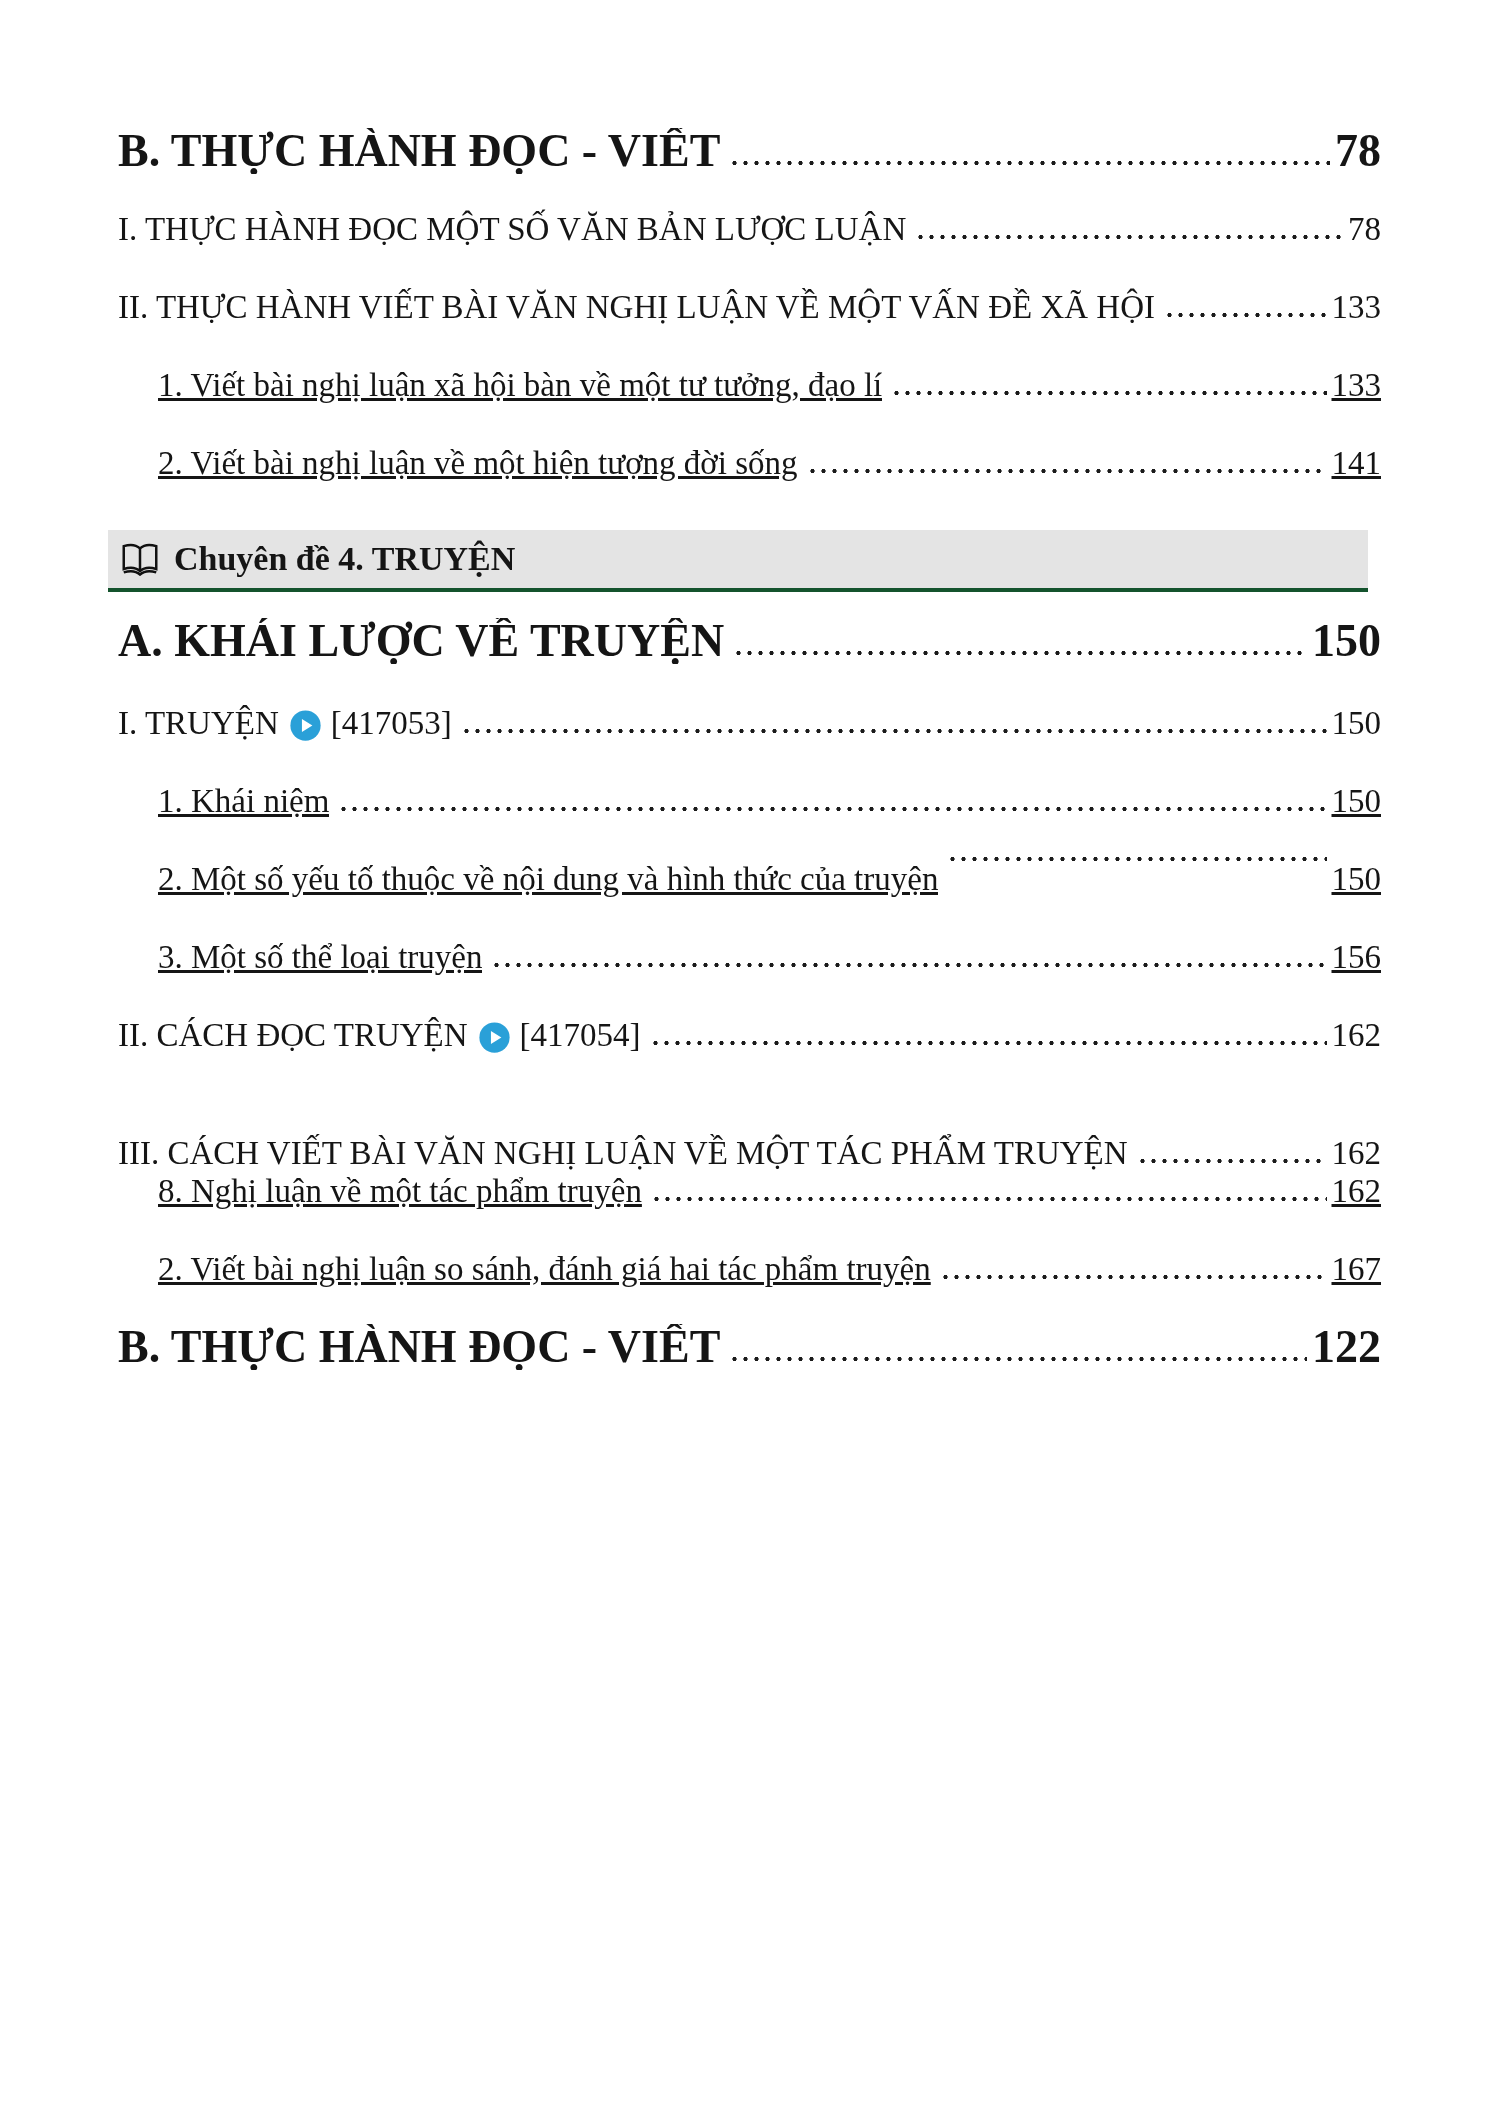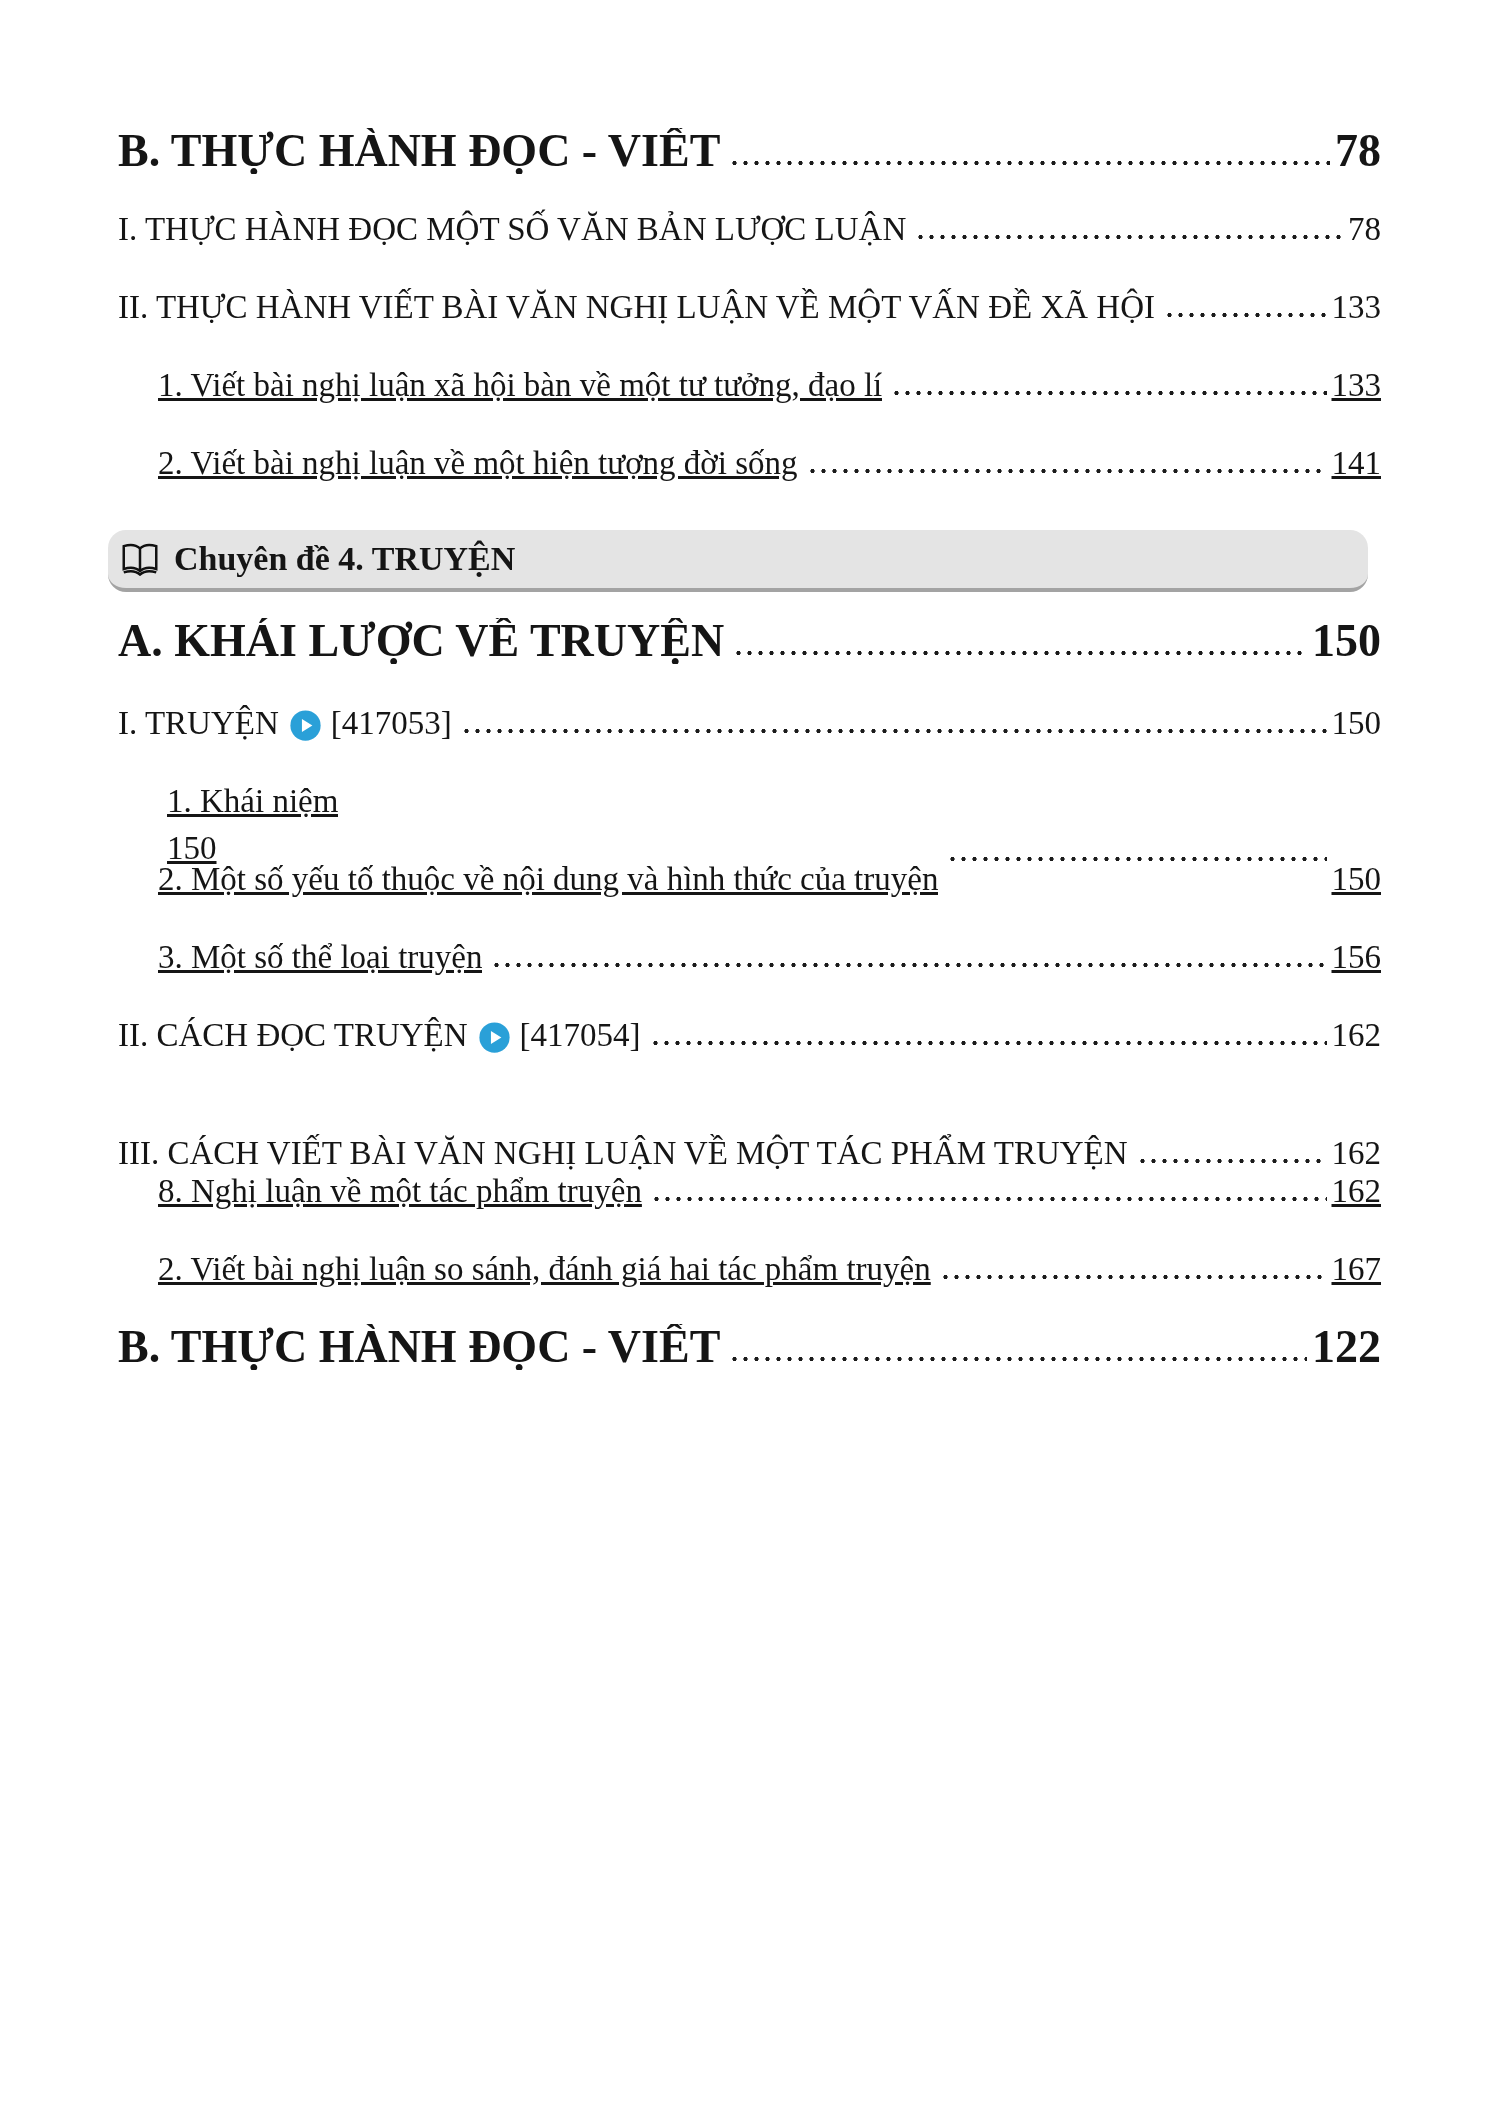--- a/index.html
+++ b/index.html
@@ -44,39 +44,38 @@
     display: inline-flex;
     margin: 0 9px 0 10px;
     transform: translateY(2px);
   }
 
   .banner {
     position: absolute;
     left: 108px; right: 128px;
     top: 530px; height: 62px;
     background: #e4e4e4;
-    border-bottom: 4px solid #a3a3a3;
+    border-bottom: 4px solid #14532d;
     display: flex;
     align-items: center;
     padding-left: 12px;
     box-sizing: border-box;
     font-weight: 700;
     font-size: 34px;
-    border-radius: 18px;
   }
   .book-icon { display: inline-flex; margin-right: 14px; }
 
   .t0  { top: 128px; }
   .t1  { top: 206px; }
   .t2  { top: 284px; }
   .t3  { top: 362px; }
   .t4  { top: 440px; }
   .t5  { top: 618px; }
   .t6  { top: 700px; }
-  .t7  { top: 778px; flex-direction: column; }
+  .t7  { top: 778px; }
   .t8  { top: 856px; align-items: center; }
   .t9  { top: 934px; }
   .t10 { top: 1012px; }
   .t11 { top: 1130px; }
   .t12 { top: 1168px; }
   .t13 { top: 1246px; }
   .t14 { top: 1324px; }
 </style>
 </head>
 <body>

